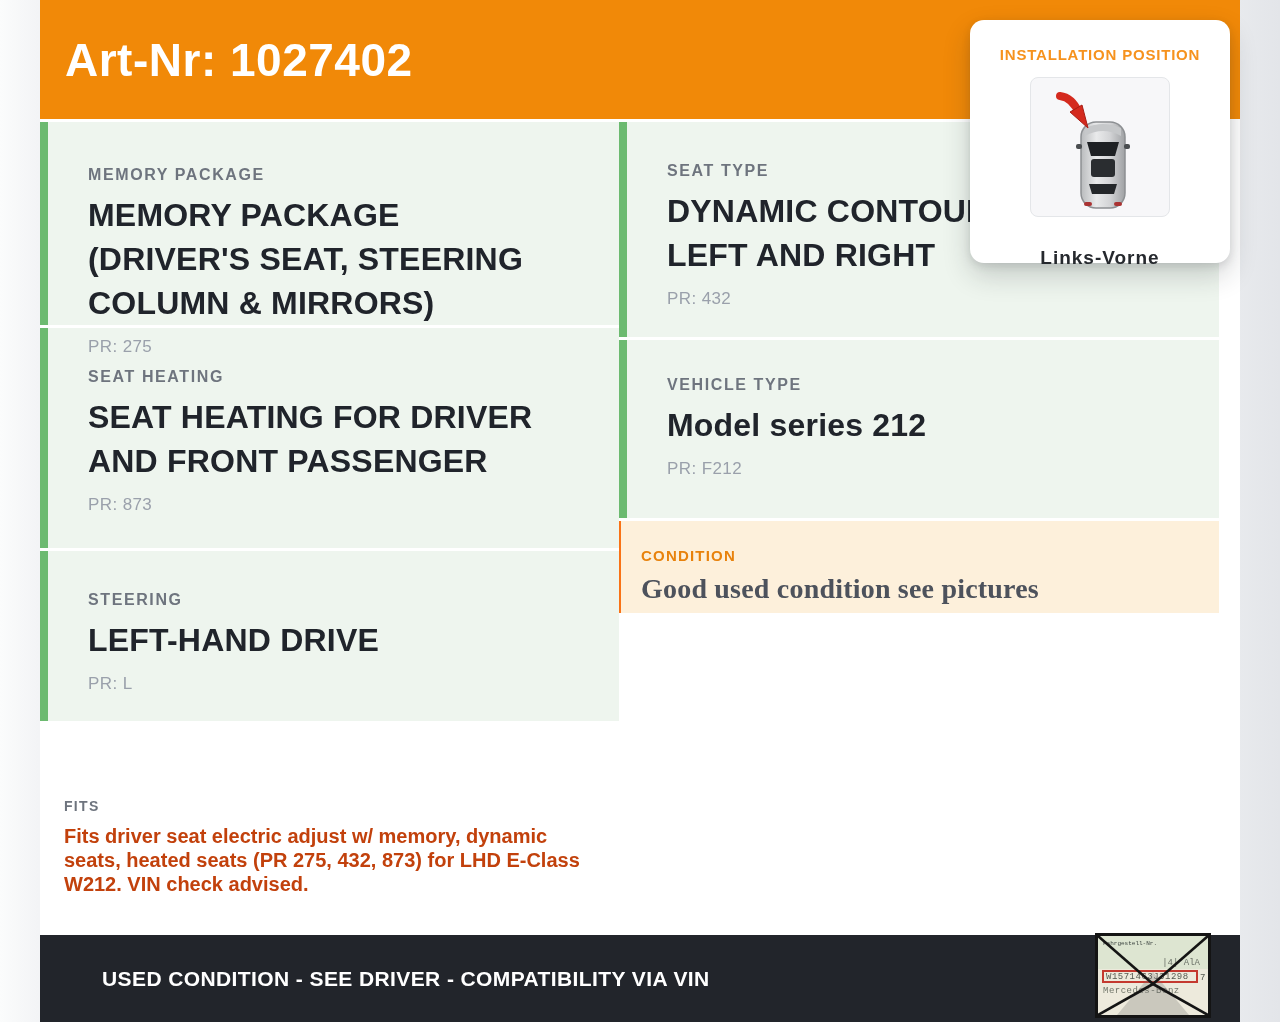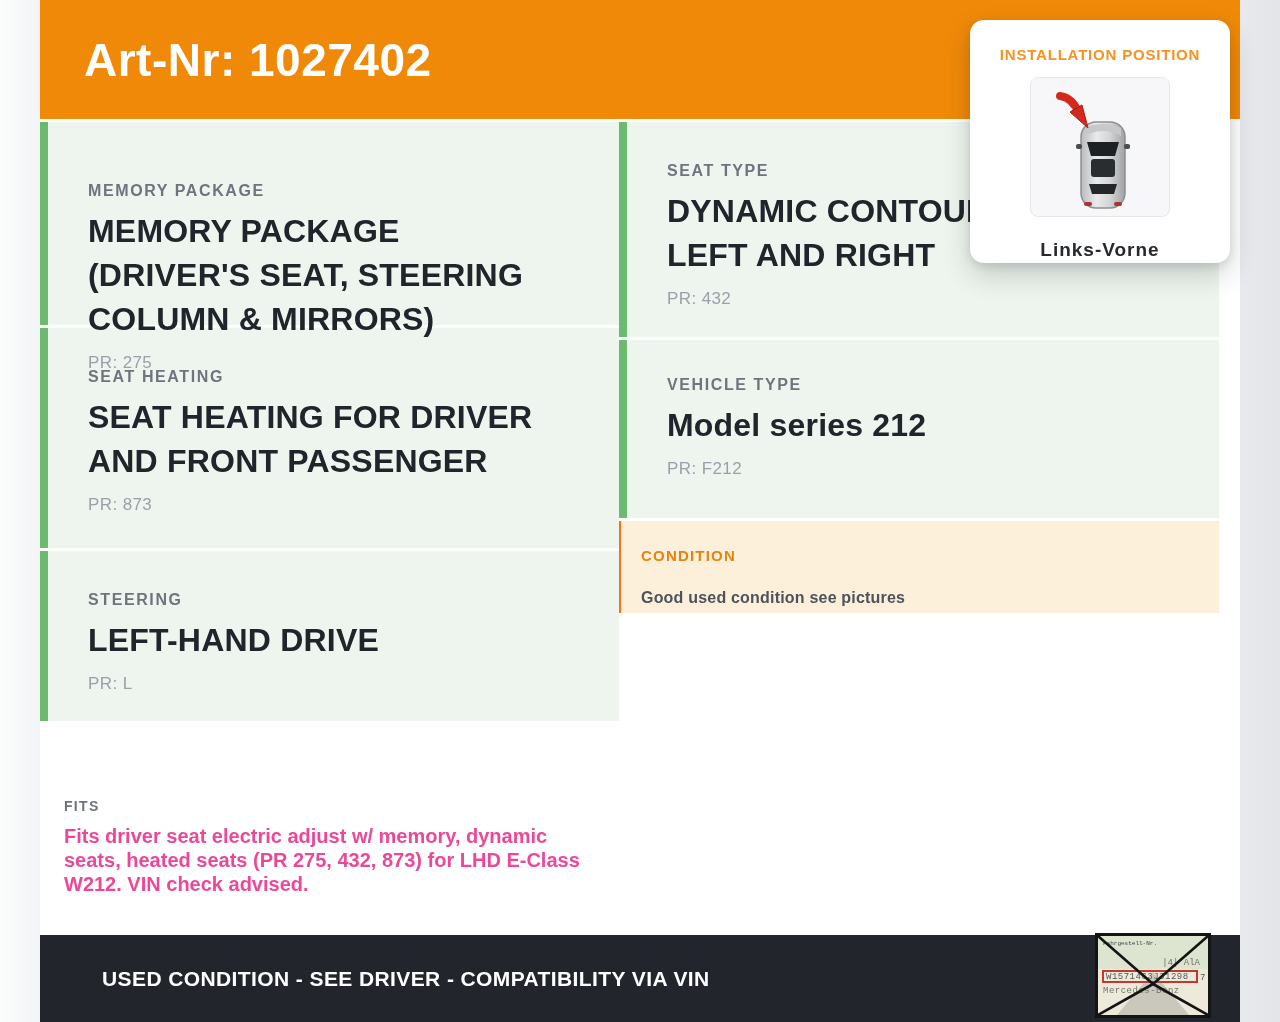--- a/index.html
+++ b/index.html
@@ -8,21 +8,21 @@
     font-family:"Liberation Sans","DejaVu Sans",sans-serif;
     background:linear-gradient(90deg,#fbfcfc 0%,#f3f4f6 3%,#e9ebee 96%,#e3e5e9 100%);
   }
   .page{position:relative;width:1280px;height:1022px;}
   .content-bg{position:absolute;left:40px;top:0;width:1200px;height:1022px;background:#ffffff;}
 
   
   .header{
     position:absolute;left:40px;top:0;width:1200px;height:119px;
     background:#f18908;box-sizing:border-box;
-    display:flex;align-items:center;padding-left:44px;
+    display:flex;align-items:center;padding-left:25px;
   }
   .header .art{
     color:#ffffff;font-size:46px;font-weight:700;letter-spacing:0.5px;
   }
 
   
   .col{position:absolute;top:122px;}
   .col-left{left:40px;width:598px;}
   .col-right{left:619px;width:600px;}
 
@@ -33,40 +33,40 @@
   .gap3{height:3px;background:#ffffff;}
   .card-label{
     font-size:16px;font-weight:700;color:#6e747e;letter-spacing:1.6px;
   }
   .card-title{
     margin-top:9px;font-size:32px;font-weight:700;color:#20242b;
     line-height:44px;white-space:pre-line;letter-spacing:0.2px;
   }
   .card-pr{margin-top:12px;font-size:17px;color:#9aa0ab;letter-spacing:0.4px;}
 
-  .c-memory{height:203px;padding-top:60px;}
+  .c-memory{height:203px;padding-top:44px;}
   .c-heating{height:220px;}
   .c-steering{height:170px;}
   .c-seattype{height:215px;}
   .c-vehicle{height:178px;padding-top:36px;}
 
   .c-condition{
     height:92px;background:#fdf0db;border-left:2px solid #f97316;
     box-sizing:border-box;padding:26px 20px 0 20px;
   }
   .condition-label{font-size:15px;font-weight:700;color:#e8820c;letter-spacing:1.2px;}
-  .condition-text{margin-top:25px;font-size:16px;font-weight:700;color:#4d525c;letter-spacing:0.2px;}
+  .condition-text{margin-top:9px;font-size:28px;font-weight:700;color:#4d525c;letter-spacing:0.2px;font-family:Liberation Serif, serif;}
 
   .c-fits{
     height:140px;background:#ffffff;box-sizing:border-box;
     padding:26px 28px 0 24px;
   }
   .fits-label{font-size:14px;font-weight:700;color:#6e747e;letter-spacing:1.3px;margin-top:48px;}
   .fits-text{
-    margin-top:10px;font-size:20px;font-weight:700;color:#ec4899;
+    margin-top:10px;font-size:20px;font-weight:700;color:#c2410c;
     line-height:24px;white-space:pre-line;
   }
   .white-fill{background:#ffffff;height:318px;}
 
   
   .footer{
     position:absolute;left:40px;top:935px;width:1200px;height:87px;
     background:#22252b;box-sizing:border-box;
     display:flex;align-items:center;padding-left:62px;
   }
@@ -77,21 +77,21 @@
     position:absolute;left:970px;top:20px;width:260px;height:243px;
     background:#ffffff;border-radius:14px;
     box-shadow:0 12px 28px rgba(30,35,40,0.20), 0 3px 8px rgba(30,35,40,0.12);
     box-sizing:border-box;padding-top:26px;text-align:center;
   }
   .install-label{font-size:15px;font-weight:700;color:#f6921d;letter-spacing:0.8px;}
   .install-imgbox{
     width:138px;height:138px;margin:14px auto 0 auto;
     background:#f7f7f9;border:1px solid #e4e6e9;border-radius:8px;
   }
-  .install-caption{margin-top:22px;font-size:19px;font-weight:700;color:#26292e;letter-spacing:1px;}
+  .install-caption{margin-top:30px;font-size:19px;font-weight:700;color:#26292e;letter-spacing:1px;}
 
   
   .regdoc{
     position:absolute;left:1095px;top:933px;width:116px;height:85px;
     background:#edeadc;border:3px solid #141414;box-sizing:border-box;overflow:hidden;
   }
   .regdoc .greenband{position:absolute;left:0;top:0;width:100%;height:42%;background:#dde5d1;}
   .regdoc .doc-label{position:absolute;left:5px;top:4px;font-size:6px;color:#3c4440;font-family:"Liberation Mono","DejaVu Sans Mono",monospace;}
   .regdoc .doc-line{position:absolute;right:8px;top:22px;font-size:9px;color:#6b7268;font-family:"Liberation Mono","DejaVu Sans Mono",monospace;}
   .regdoc .vin-box{

